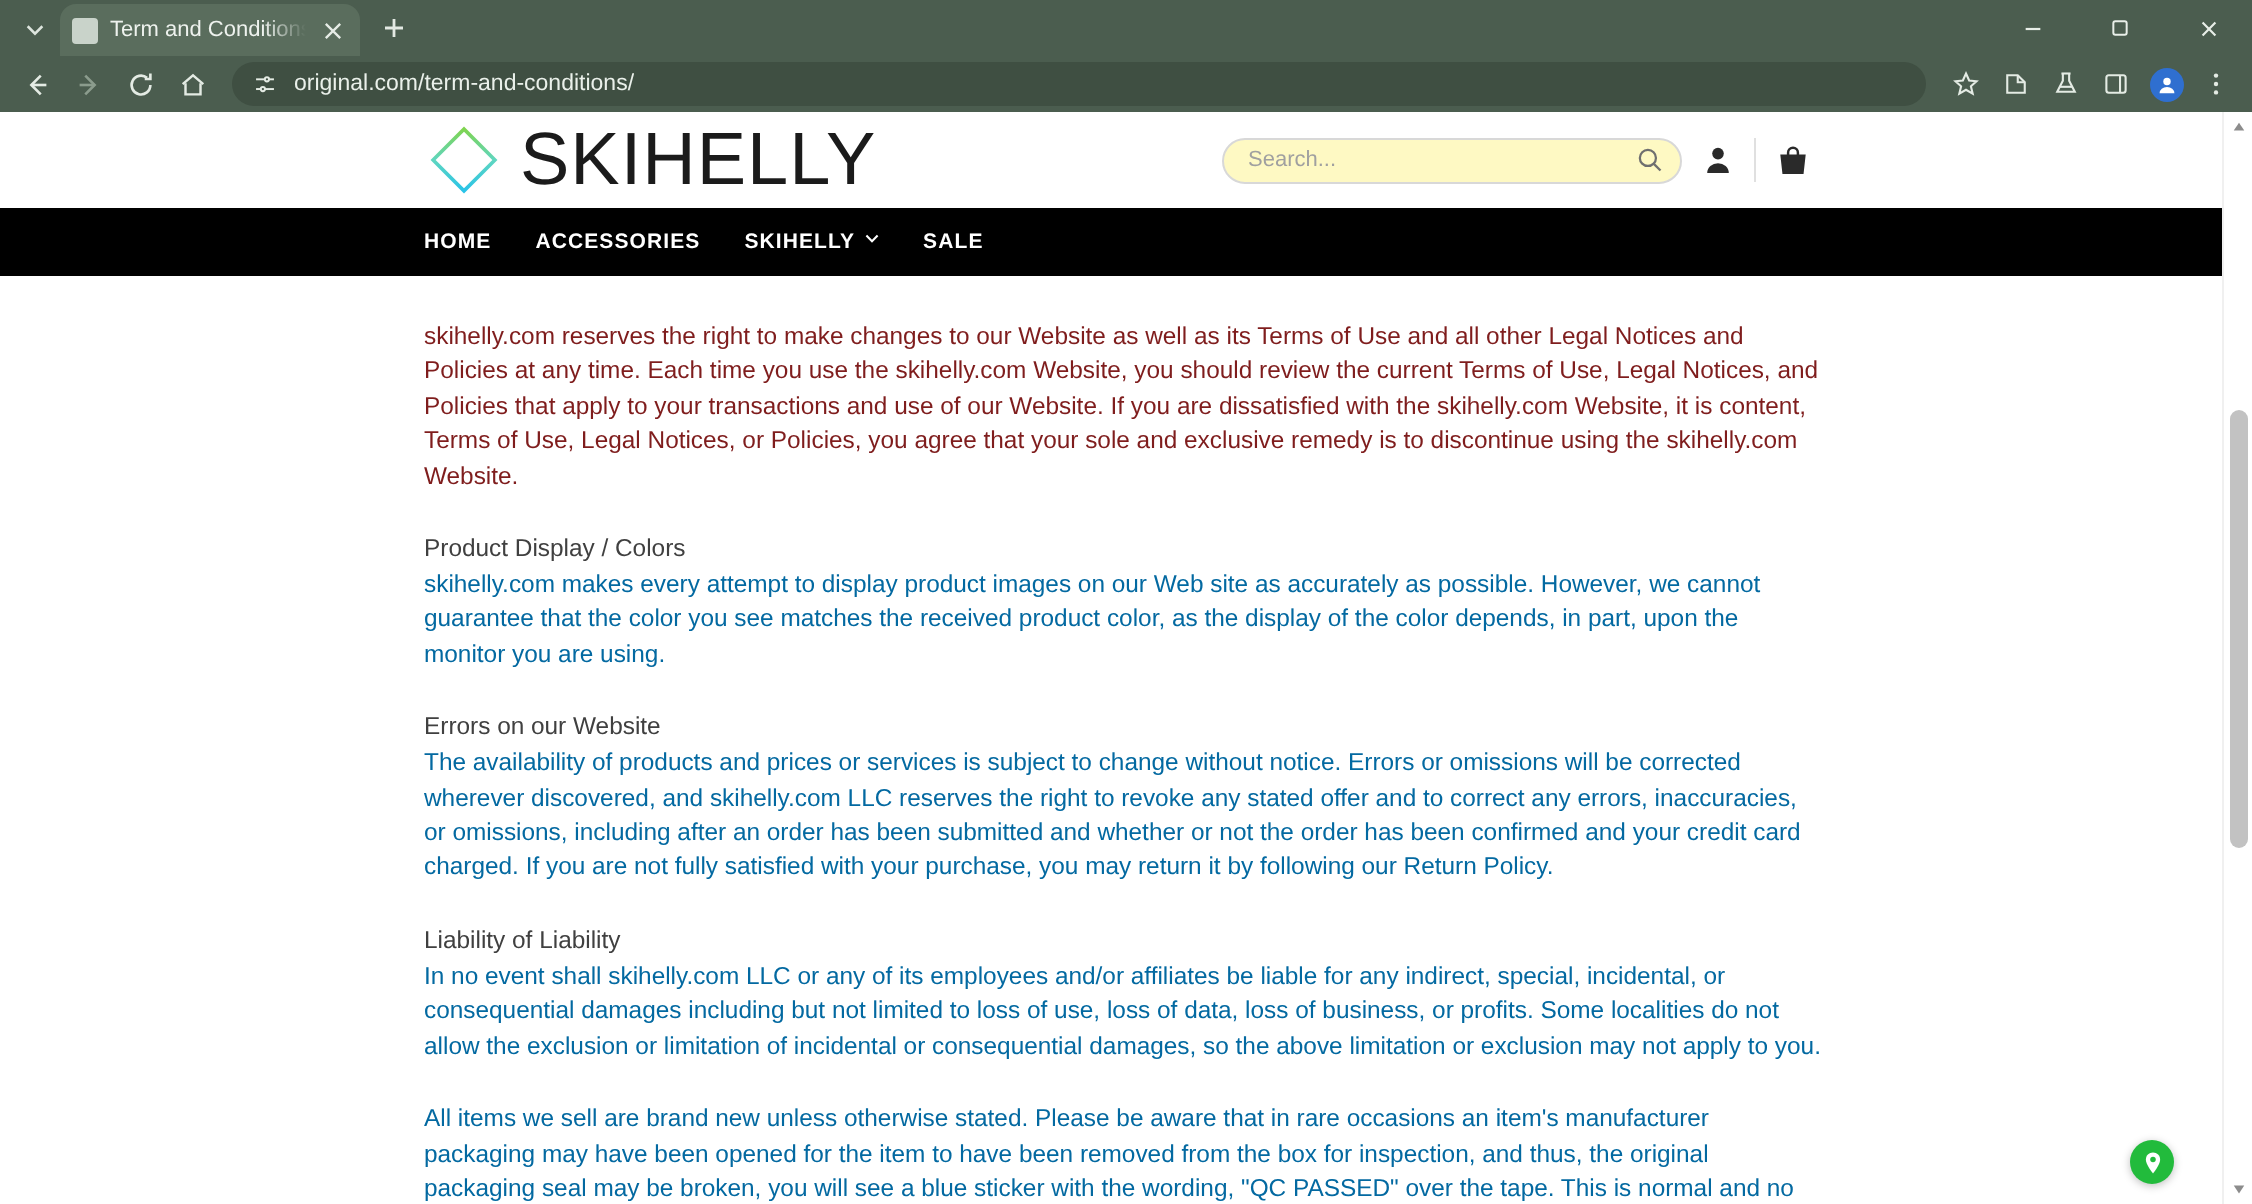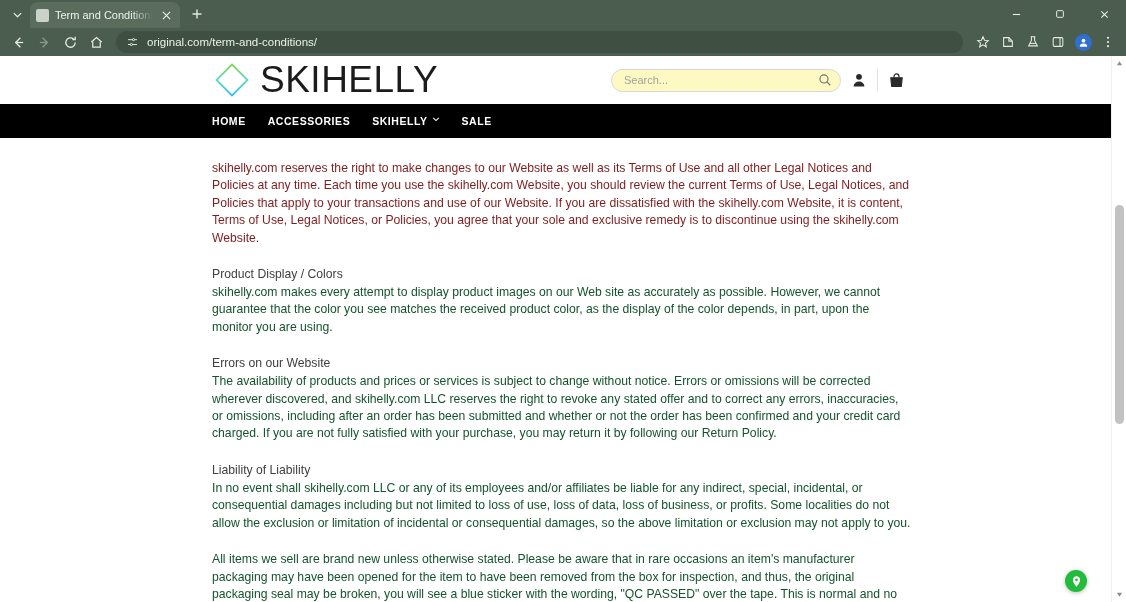--- a/index.html
+++ b/index.html
@@ -129,21 +129,21 @@
     padding: 0 0 0 0; position: relative;
   }
   .content-inner { width: 700px; margin-left: 212px; padding-top: 3px; }
 
   .sec { margin-bottom: 19px; }
   .sec-title {
     font-size: 12.2px; color: #404040; line-height: 17px; margin-bottom: 1px;
     font-family: "Liberation Sans", sans-serif;
   }
   .sec-body {
-    font-size: 12.2px; color: #14532d; line-height: 17.4px;
+    font-size: 12.2px; color: #0369a1; line-height: 17.4px;
     font-family: "Liberation Sans", sans-serif;
   }
   .sec-body.first { color: #7f1d1d; margin-top: 19px; }
 
   
   .widget {
     position: absolute; right: 24px; bottom: 10px;
     width: 22px; height: 22px; border-radius: 50%;
     background: #22bb3c; display: flex; align-items: center; justify-content: center;
     box-shadow: 0 1px 4px rgba(0,0,0,.25);

